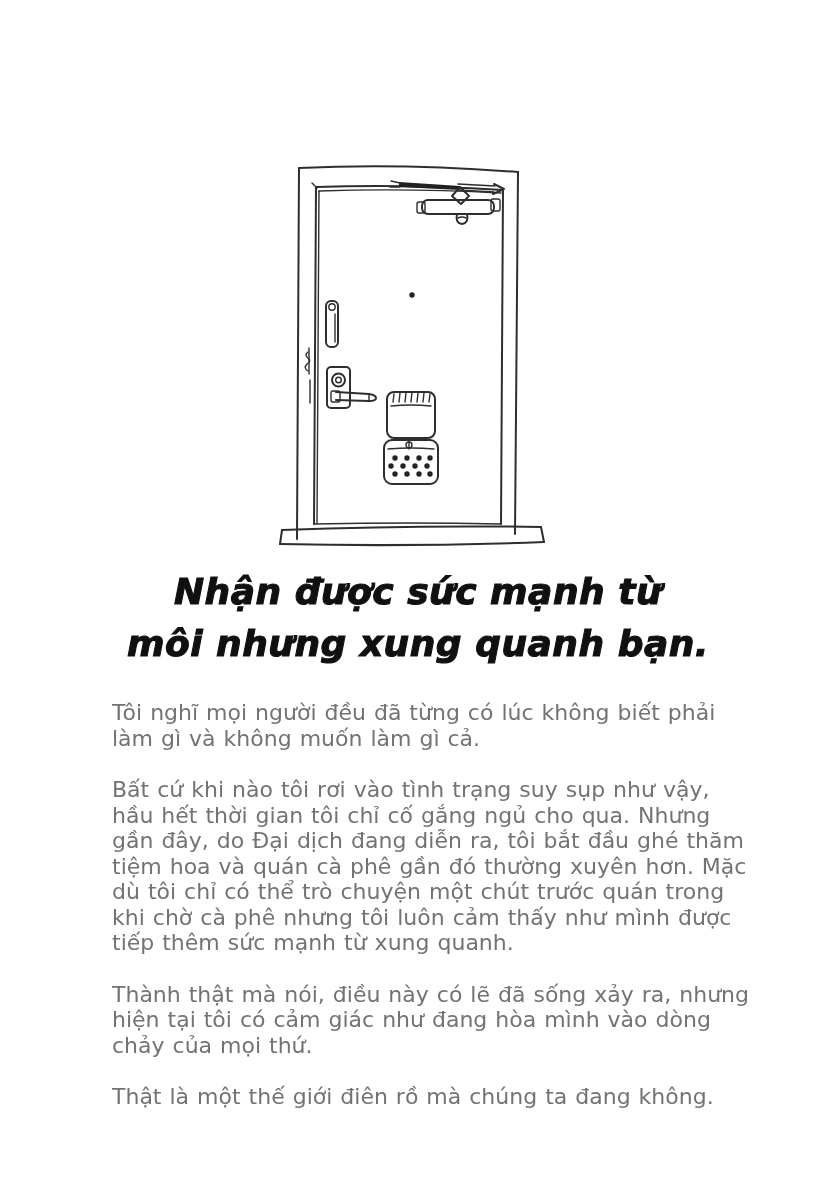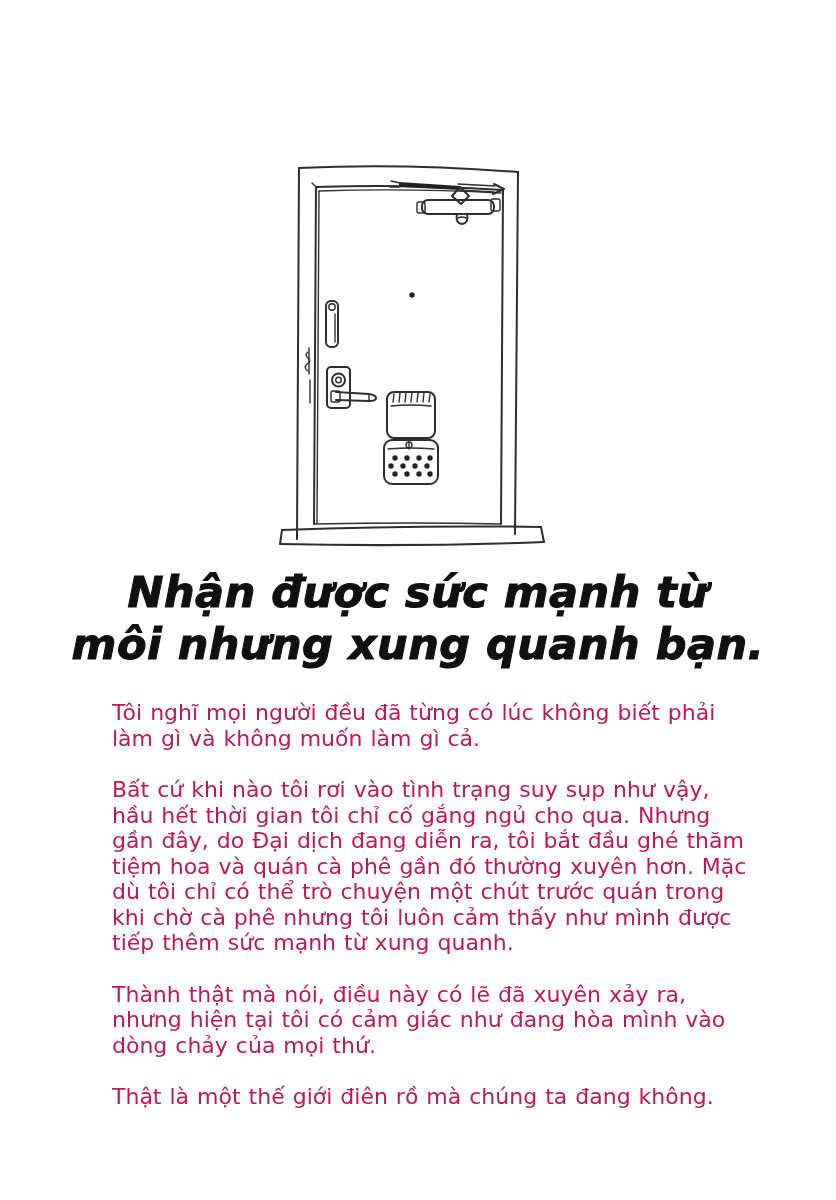--- a/index.html
+++ b/index.html
@@ -20,37 +20,37 @@
     height: 400px;
   }
   .title {
     position: absolute;
     left: 0;
     top: 566px;
     width: 100%;
     text-align: center;
     font-style: italic;
     font-weight: bold;
-    font-size: 43px;
+    font-size: 36px;
     line-height: 52px;
     letter-spacing: 0.5px;
     color: #101010;
     -webkit-text-stroke: 1.1px #101010;
     margin: 0;
   }
   .title span { display: block; }
   .body-text {
     position: absolute;
     left: 112px;
     top: 700px;
     width: 644px;
     font-size: 22px;
     line-height: 25.5px;
     word-spacing: 1px;
-    color: #be185d;
+    color: #737373;
   }
   .body-text p { margin: 0 0 26px 0; }
   svg .ink { stroke: #2e2e2e; stroke-width: 2; fill: none; stroke-linecap: round; stroke-linejoin: round; }
   svg .ink-thin { stroke: #2e2e2e; stroke-width: 1.4; fill: none; stroke-linecap: round; stroke-linejoin: round; }
   svg .ink-fill { fill: #222222; stroke: none; }
 </style>
 </head>
 <body>
 
 <div class="page">
@@ -148,17 +148,17 @@
   </div>
 
   <h1 class="title">
     <span>Nhận được sức mạnh từ</span>
     <span>môi nhưng xung quanh bạn.</span>
   </h1>
 
   <div class="body-text">
     <p>Tôi nghĩ mọi người đều đã từng có lúc không biết phải làm gì và không muốn làm gì cả.</p>
     <p>Bất cứ khi nào tôi rơi vào tình trạng suy sụp như vậy, hầu hết thời gian tôi chỉ cố gắng ngủ cho qua. Nhưng gần đây, do Đại dịch đang diễn ra, tôi bắt đầu ghé thăm tiệm hoa và quán cà phê gần đó thường xuyên hơn. Mặc dù tôi chỉ có thể trò chuyện một chút trước quán trong khi chờ cà phê nhưng tôi luôn cảm thấy như mình được tiếp thêm sức mạnh từ xung quanh.</p>
-    <p>Thành thật mà nói, điều này có lẽ đã xuyên xảy ra, nhưng hiện tại tôi có cảm giác như đang hòa mình vào dòng chảy của mọi thứ.</p>
+    <p>Thành thật mà nói, điều này có lẽ đã sống xảy ra, nhưng hiện tại tôi có cảm giác như đang hòa mình vào dòng chảy của mọi thứ.</p>
     <p>Thật là một thế giới điên rồ mà chúng ta đang không.</p>
   </div>
 
 </div>
 
 </body></html>

